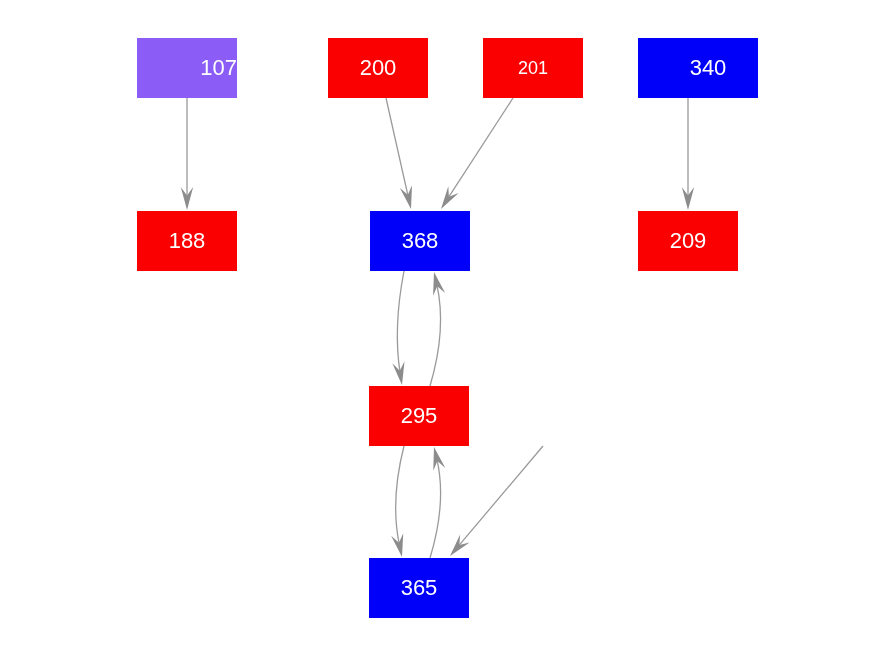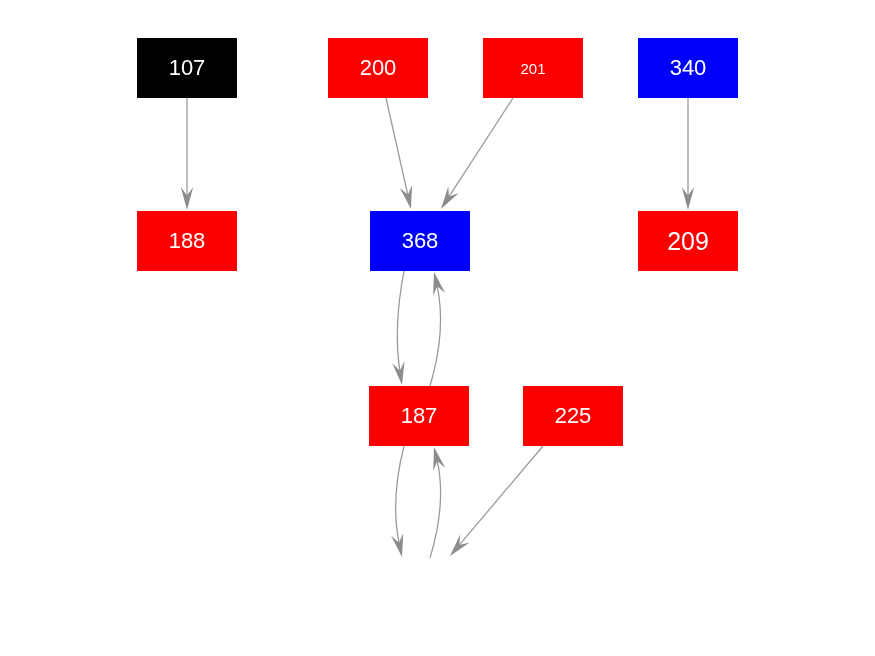--- a/index.html
+++ b/index.html
@@ -55,40 +55,40 @@
       <path d="M 402 385 L 392.28873042508053 363.2484197529641 L 399.73854268464135 370.6774370027285 L 404.536991195161 361.3144838418988 Z" fill="#8c8c8c"></path>
       <path d="M 430 386 Q 447 329 436.66832404122874 283.6995746423107" fill="none" stroke="#9a9a9a" stroke-width="1.3"></path>
       <path d="M 434 272 L 445.159067977549 293.0455506431274 L 437.2242248831514 286.1369860261255 L 433.0695075138279 295.80281881906376 Z" fill="#8c8c8c"></path>
       <path d="M 404 446 Q 390 501 399.4856509352295 545.2663710310711" fill="none" stroke="#9a9a9a" stroke-width="1.3"></path>
       <path d="M 402 557 L 391.11845599190997 535.809624826351 L 398.9618282134023 542.8218649958776 L 403.24320592646984 533.2114641260882 Z" fill="#8c8c8c"></path>
       <path d="M 430 558 Q 447 502 436.76030544714763 458.67821535331694" fill="none" stroke="#9a9a9a" stroke-width="1.3"></path>
       <path d="M 434 447 L 445.32433003958005 467.95708827949784 L 437.33536908197004 461.111176885258 L 433.2568408411526 470.80940390821706 Z" fill="#8c8c8c"></path>
       <path d="M 543 446 L 457.74757179175316 546.8362054076038" fill="none" stroke="#9a9a9a" stroke-width="1.3"></path>
       <path d="M 450 556 L 460.11488539478887 534.4331482721681 L 459.36164924836845 544.9270815341879 L 469.5841398069316 542.4389724569797 Z" fill="#8c8c8c"></path>
     </svg>
-<div class="node" style="left: 187px; top: 68px; width: 100px; height: 60px; margin-left: -50px; margin-top: -30px; background: #000000; color: rgb(255, 255, 255); font-size: 22px;">
+<div class="node" style="left: 187px; top: 68px; width: 100px; height: 60px; margin-left: -50px; margin-top: -30px; background: #8b5cf6; color: rgb(255, 255, 255); font-size: 22px; justify-content: flex-end;">
       <span>107</span>
     </div>
     <div class="node" style="left: 378px; top: 68px; width: 100px; height: 60px; margin-left: -50px; margin-top: -30px; background: rgb(250, 0, 0); color: rgb(255, 255, 255); font-size: 22px; justify-content: center;">
       <span>200</span>
     </div>
-    <div class="node" style="left: 533px; top: 68px; width: 100px; height: 60px; margin-left: -50px; margin-top: -30px; background: rgb(250, 0, 0); color: rgb(255, 255, 255); font-size: 15px;">
+    <div class="node" style="left: 533px; top: 68px; width: 100px; height: 60px; margin-left: -50px; margin-top: -30px; background: rgb(250, 0, 0); color: rgb(255, 255, 255); font-size: 18px;">
       <span>201</span>
     </div>
-    <div class="node" style="left: 688px; top: 68px; width: 100px; height: 60px; margin-left: -50px; margin-top: -30px; background: rgb(0, 0, 250); color: rgb(255, 255, 255); font-size: 22px;">
+    <div class="node" style="left: 688px; top: 68px; width: 100px; height: 60px; margin-left: -50px; margin-top: -30px; background: rgb(0, 0, 250); color: rgb(255, 255, 255); font-size: 22px; padding-left: 20px;">
       <span>340</span>
     </div>
     <div class="node" style="left: 187px; top: 241px; width: 100px; height: 60px; margin-left: -50px; margin-top: -30px; background: rgb(250, 0, 0); color: rgb(255, 255, 255); font-size: 22px; justify-content: center;">
       <span>188</span>
     </div>
     <div class="node" style="left: 420px; top: 241px; width: 100px; height: 60px; margin-left: -50px; margin-top: -30px; background: rgb(0, 0, 250); color: rgb(255, 255, 255); font-size: 22px; align-items: center;">
       <span>368</span>
     </div>
-    <div class="node" style="left: 688px; top: 241px; width: 100px; height: 60px; margin-left: -50px; margin-top: -30px; background: rgb(250, 0, 0); color: rgb(255, 255, 255); font-size: 25px;">
+    <div class="node" style="left: 688px; top: 241px; width: 100px; height: 60px; margin-left: -50px; margin-top: -30px; background: rgb(250, 0, 0); color: rgb(255, 255, 255); font-size: 22px;">
       <span>209</span>
     </div>
     <div class="node" style="left: 419px; top: 416px; width: 100px; height: 60px; margin-left: -50px; margin-top: -30px; background: rgb(250, 0, 0); color: rgb(255, 255, 255); font-size: 22px;">
-      <span>187</span>
+      <span>295</span>
     </div>
-    <div class="node" style="left: 573px; top: 416px; width: 100px; height: 60px; margin-left: -50px; margin-top: -30px; background: rgb(250, 0, 0); color: rgb(255, 255, 255); font-size: 22px;">
-      <span>225</span>
+    <div class="node" style="left: 419px; top: 588px; width: 100px; height: 60px; margin-left: -50px; margin-top: -30px; background: rgb(0, 0, 250); color: rgb(255, 255, 255); font-size: 22px;">
+      <span>365</span>
     </div>
   </div>
 
 </body></html>

